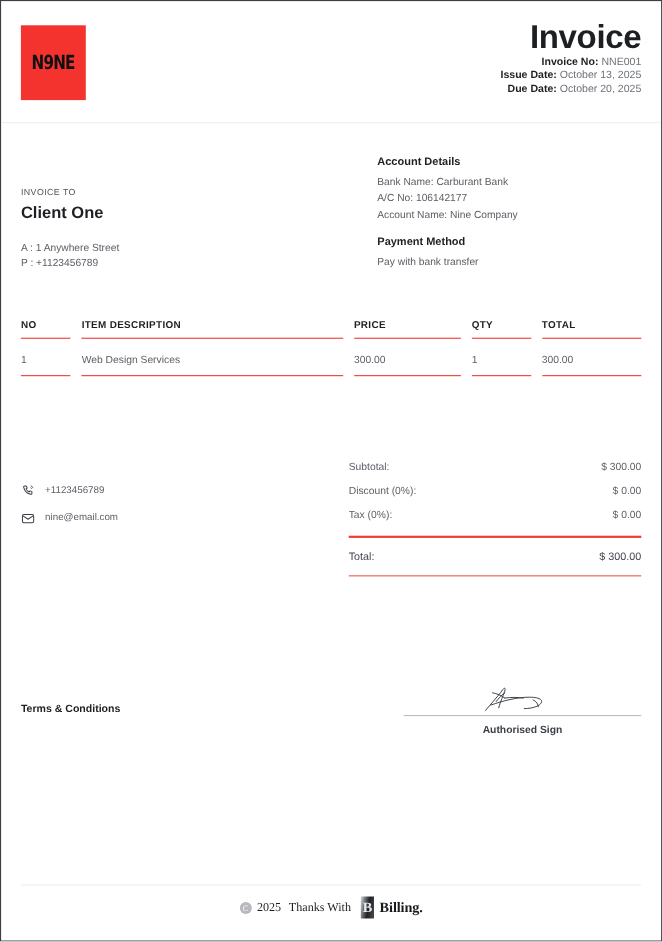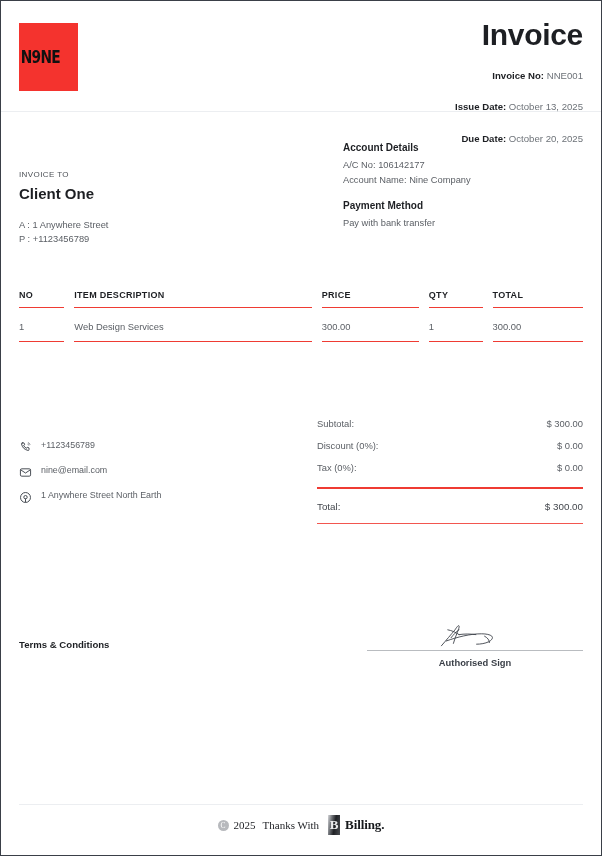--- a/index.html
+++ b/index.html
@@ -31,20 +31,21 @@
   }
   .logo-mark {
     position: absolute;
     left: 18px;
     top: 22px;
     width: 59px;
     height: 68px;
     background: #f4332e;
     display: flex;
     align-items: center;
+    justify-content: center;
   }
   .logo-mark .logo-text {
     font-family: "DejaVu Sans", sans-serif;
     font-weight: bold;
     font-size: 15px;
     letter-spacing: -0.8px;
     color: #111111;
     transform: scaleY(1.18) scaleX(0.92);
     line-height: 1;
   }
@@ -56,21 +57,21 @@
   }
   .invoice-title {
     font-size: 30px;
     font-weight: bold;
     color: #1d1f23;
     line-height: 1.05;
     letter-spacing: -0.3px;
   }
   .meta-line {
     font-size: 9.6px;
-    margin-top: 19px;
+    margin-top: 0;
     color: #6d7278;
     line-height: 1.35;
   }
   .meta-line .lbl {
     font-weight: bold;
     color: #1d1f23;
   }
 
   
   .body {
@@ -366,20 +367,21 @@
 
       <div class="invoice-to">
         <div class="eyebrow">INVOICE TO</div>
         <div class="client-name">Client One</div>
         <div class="client-line first">A : 1 Anywhere Street</div>
         <div class="client-line">P : +1123456789</div>
       </div>
 
       <div class="account">
         <div class="acc-title">Account Details</div>
+        <div class="acc-line">Bank Name: Carburant Bank</div>
         <div class="acc-line">A/C No: 106142177</div>
         <div class="acc-line">Account Name: Nine Company</div>
         <div class="acc-gap"></div>
         <div class="acc-title">Payment Method</div>
         <div class="acc-line">Pay with bank transfer</div>
       </div>
     </div>
 
     <div class="table">
 
@@ -418,30 +420,20 @@
         <div class="contact-row">
           <span class="ic">
             <svg viewBox="0 0 24 24" width="13" height="13" fill="none" stroke="currentColor" stroke-width="1.7" stroke-linejoin="round">
               <rect x="2.6" y="5.2" width="18.8" height="13.6" rx="2.4"></rect>
               <path d="M3.6 7.4 12 13l8.4-5.6" stroke-linecap="round"></path>
             </svg>
           </span>
           <span class="txt">nine@email.com</span>
         </div>
 
-        <div class="contact-row">
-          <span class="ic">
-            <svg viewBox="0 0 24 24" width="13" height="13" fill="none" stroke="currentColor" stroke-width="1.7">
-              <circle cx="12" cy="12" r="9.2"></circle>
-              <circle cx="12" cy="11.4" r="3.1"></circle>
-              <path d="M12 14.6v5.4" stroke-linecap="round"></path>
-            </svg>
-          </span>
-          <span class="txt">1 Anywhere Street North Earth</span>
-        </div>
       </div>
 
       <div class="totals">
         <div class="tot-row">
           <span>Subtotal:</span>
           <span class="tval">$ 300.00</span>
         </div>
         <div class="tot-row">
           <span>Discount (0%):</span>
           <span class="tval">$ 0.00</span>

